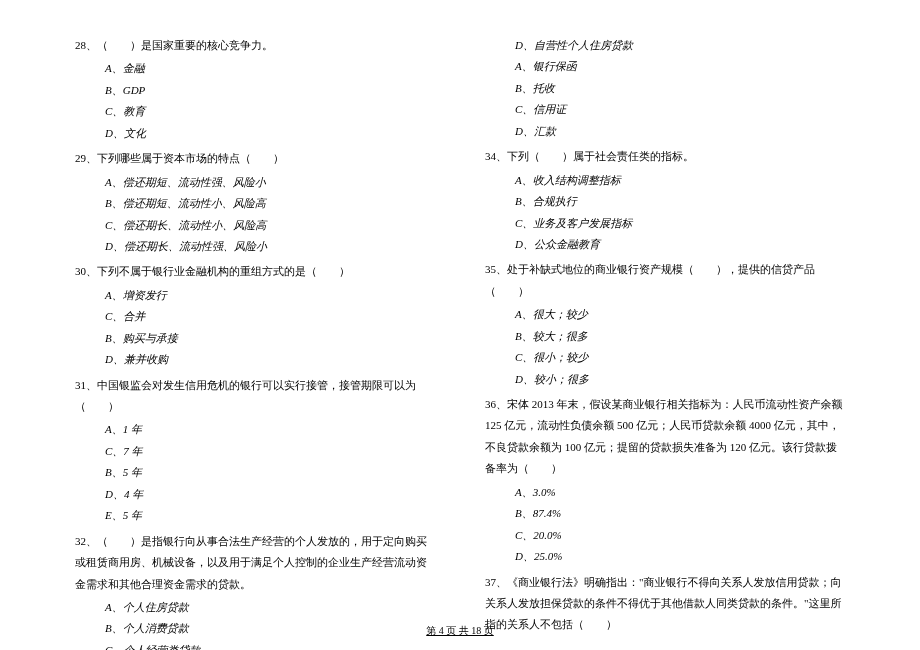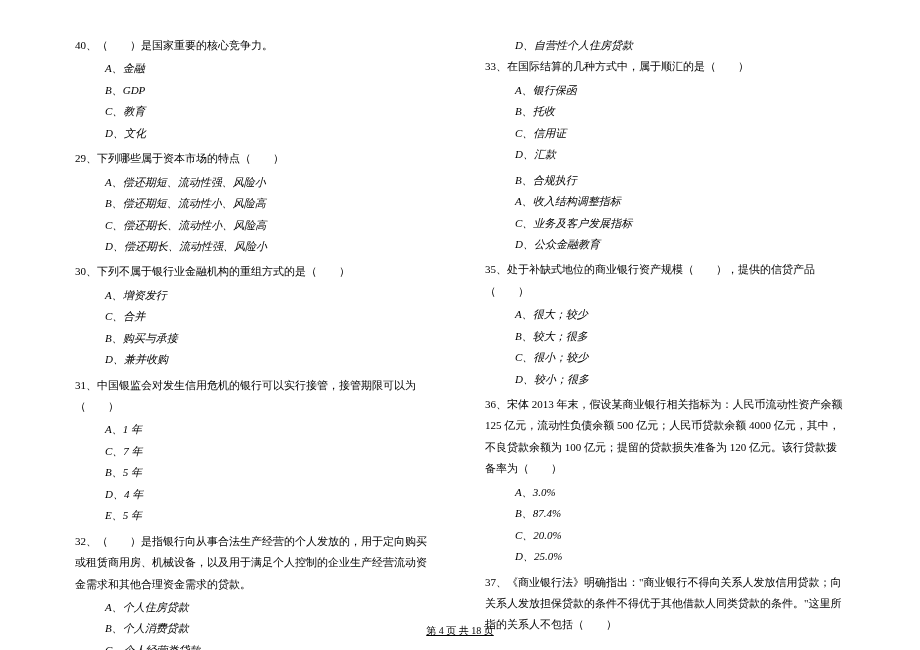--- a/index.html
+++ b/index.html
@@ -45,21 +45,21 @@
       font-size: 10px;
       text-decoration: underline;
     }
   </style>
 </head>
 <body>
 
 <div class="columns">
   <div class="col">
     <div class="question">
-      <div class="q-text">40、（　　）是国家重要的核心竞争力。</div>
+      <div class="q-text">28、（　　）是国家重要的核心竞争力。</div>
       <div class="option">A、金融</div>
       <div class="option">B、GDP</div>
       <div class="option">C、教育</div>
       <div class="option">D、文化</div>
     </div>
     <div class="question">
       <div class="q-text">29、下列哪些属于资本市场的特点（　　）</div>
       <div class="option">A、偿还期短、流动性强、风险小</div>
       <div class="option">B、偿还期短、流动性小、风险高</div>
       <div class="option">C、偿还期长、流动性小、风险高</div>
@@ -84,29 +84,29 @@
       <div class="q-text">32、（　　）是指银行向从事合法生产经营的个人发放的，用于定向购买或租赁商用房、机械设备，以及用于满足个人控制的企业生产经营流动资金需求和其他合理资金需求的贷款。</div>
       <div class="option">A、个人住房贷款</div>
       <div class="option">B、个人消费贷款</div>
       <div class="option">C、个人经营类贷款</div>
     </div>
   </div>
 
   <div class="col">
     <div class="option">D、自营性个人住房贷款</div>
     <div class="question">
-      <div class="q-text">33、在国际结算的几种方式中，属于顺汇的是（　　）</div>
       <div class="option">A、银行保函</div>
       <div class="option">B、托收</div>
       <div class="option">C、信用证</div>
       <div class="option">D、汇款</div>
     </div>
     <div class="question">
+      <div class="q-text">34、下列（　　）属于社会责任类的指标。</div>
+      <div class="option">A、收入结构调整指标</div>
       <div class="option">B、合规执行</div>
-      <div class="option">A、收入结构调整指标</div>
       <div class="option">C、业务及客户发展指标</div>
       <div class="option">D、公众金融教育</div>
     </div>
     <div class="question">
       <div class="q-text">35、处于补缺式地位的商业银行资产规模（　　），提供的信贷产品（　　）</div>
       <div class="option">A、很大；较少</div>
       <div class="option">B、较大；很多</div>
       <div class="option">C、很小；较少</div>
       <div class="option">D、较小；很多</div>
     </div>

